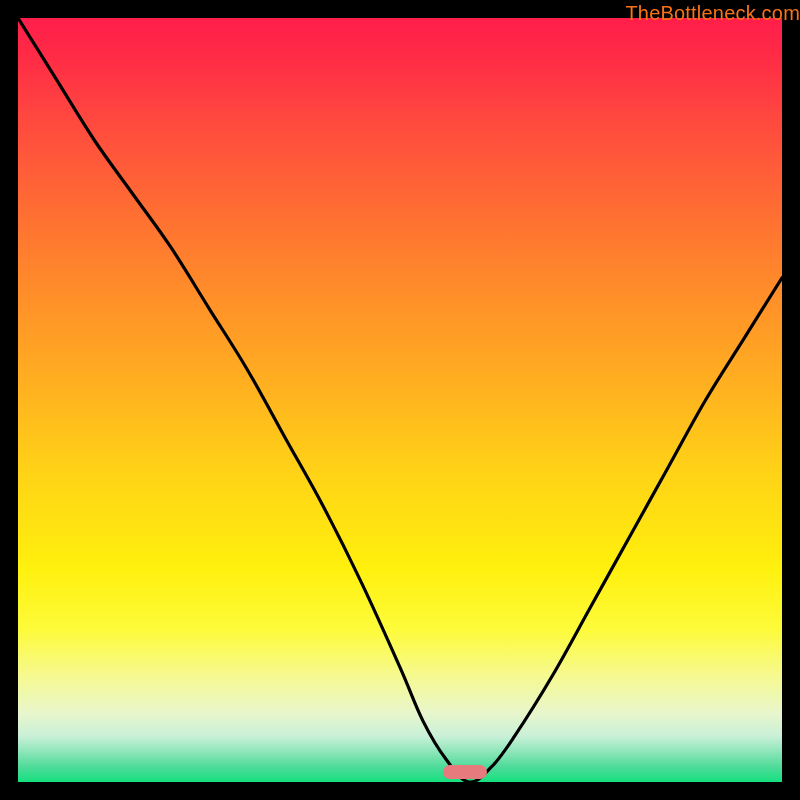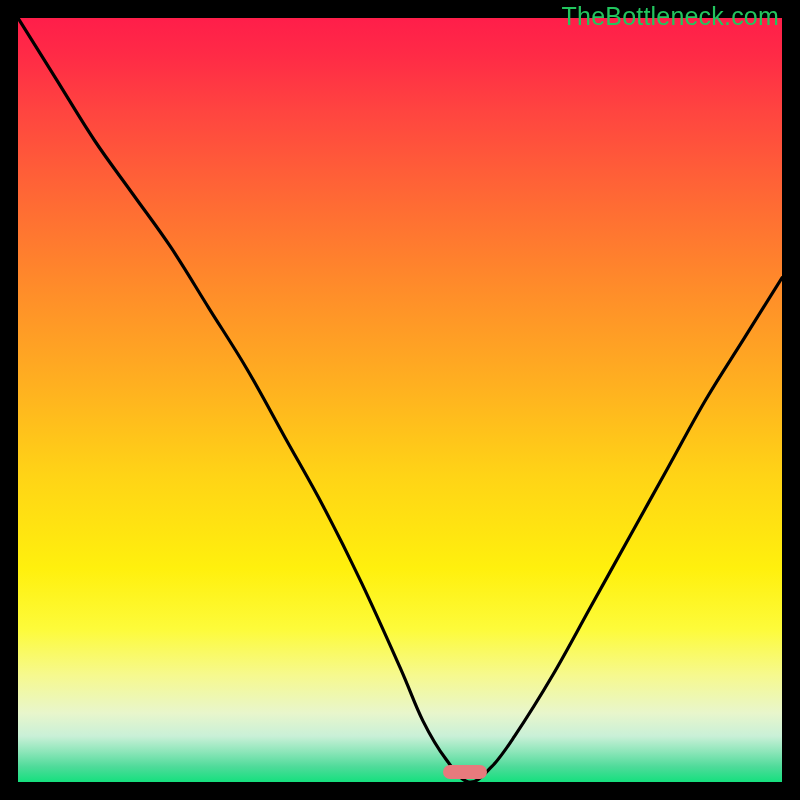--- a/index.html
+++ b/index.html
@@ -40,23 +40,23 @@
       #e8f6cc 91%,
       #c9f0d7 94%,
       #8ee6ba 96%,
       #4fdb9a 98%,
       #15e07e 100%
     );
   }
   .watermark {
     position: absolute;
     top: 2px;
-    right: 21px;
-    color: #22c55e;
-    font-size: 25px;
+    right: 0;
+    color: #f97316;
+    font-size: 20px;
     letter-spacing: 0.2px;
     font-weight: 400;
     user-select: none;
   }
   svg.curve {
     position: absolute;
     left: 0;
     top: 0;
     width: 764px;
     height: 764px;

